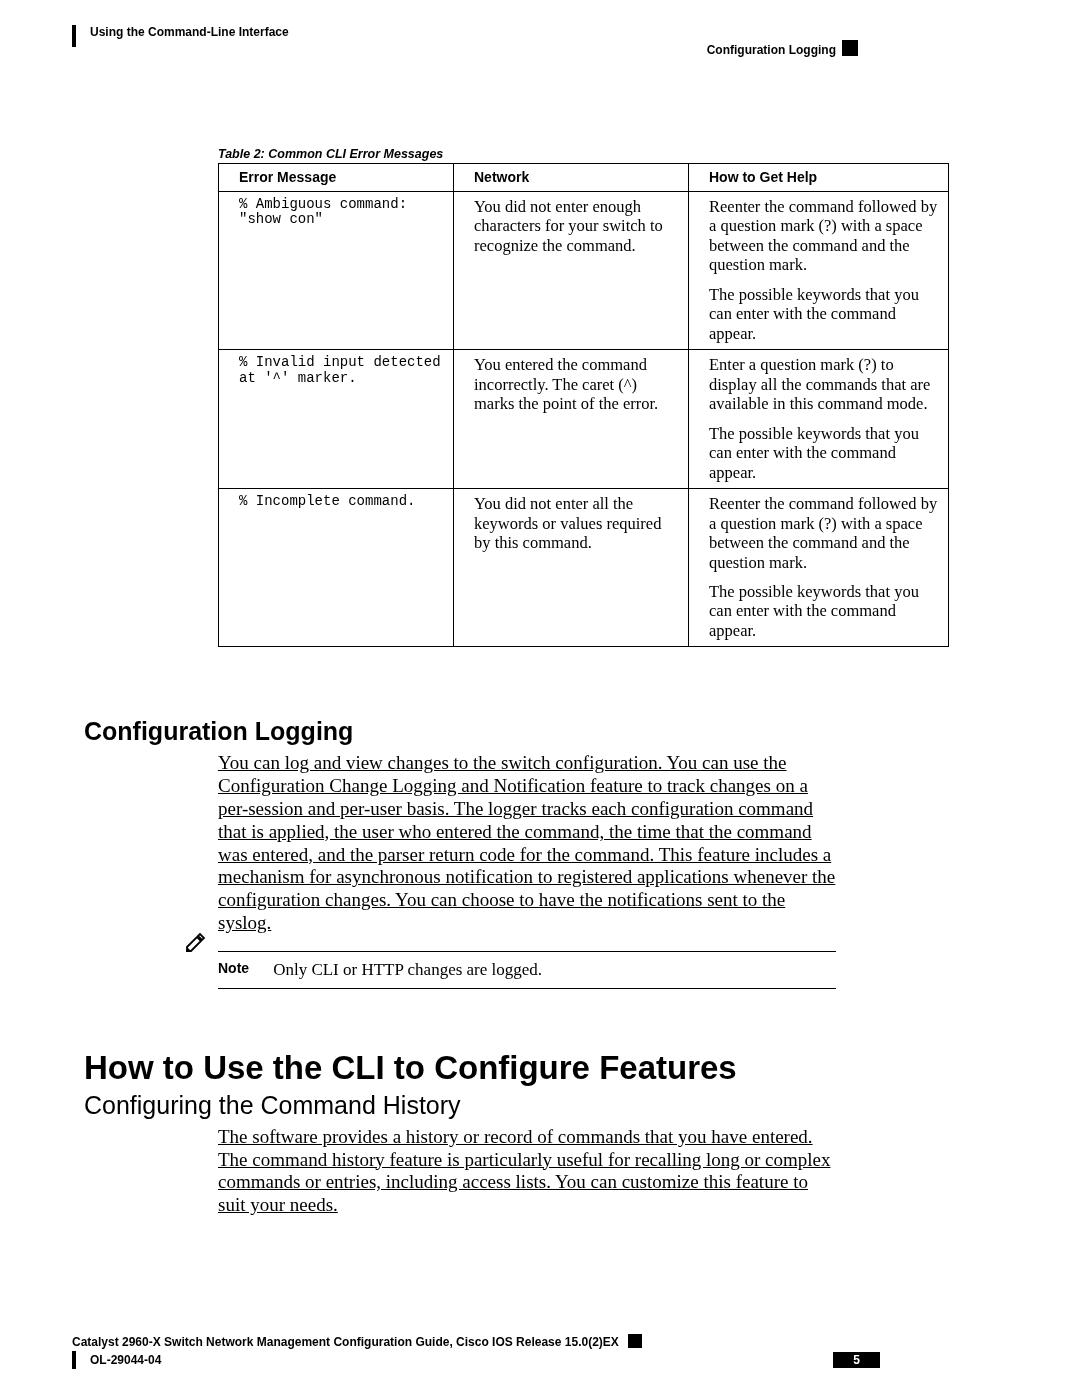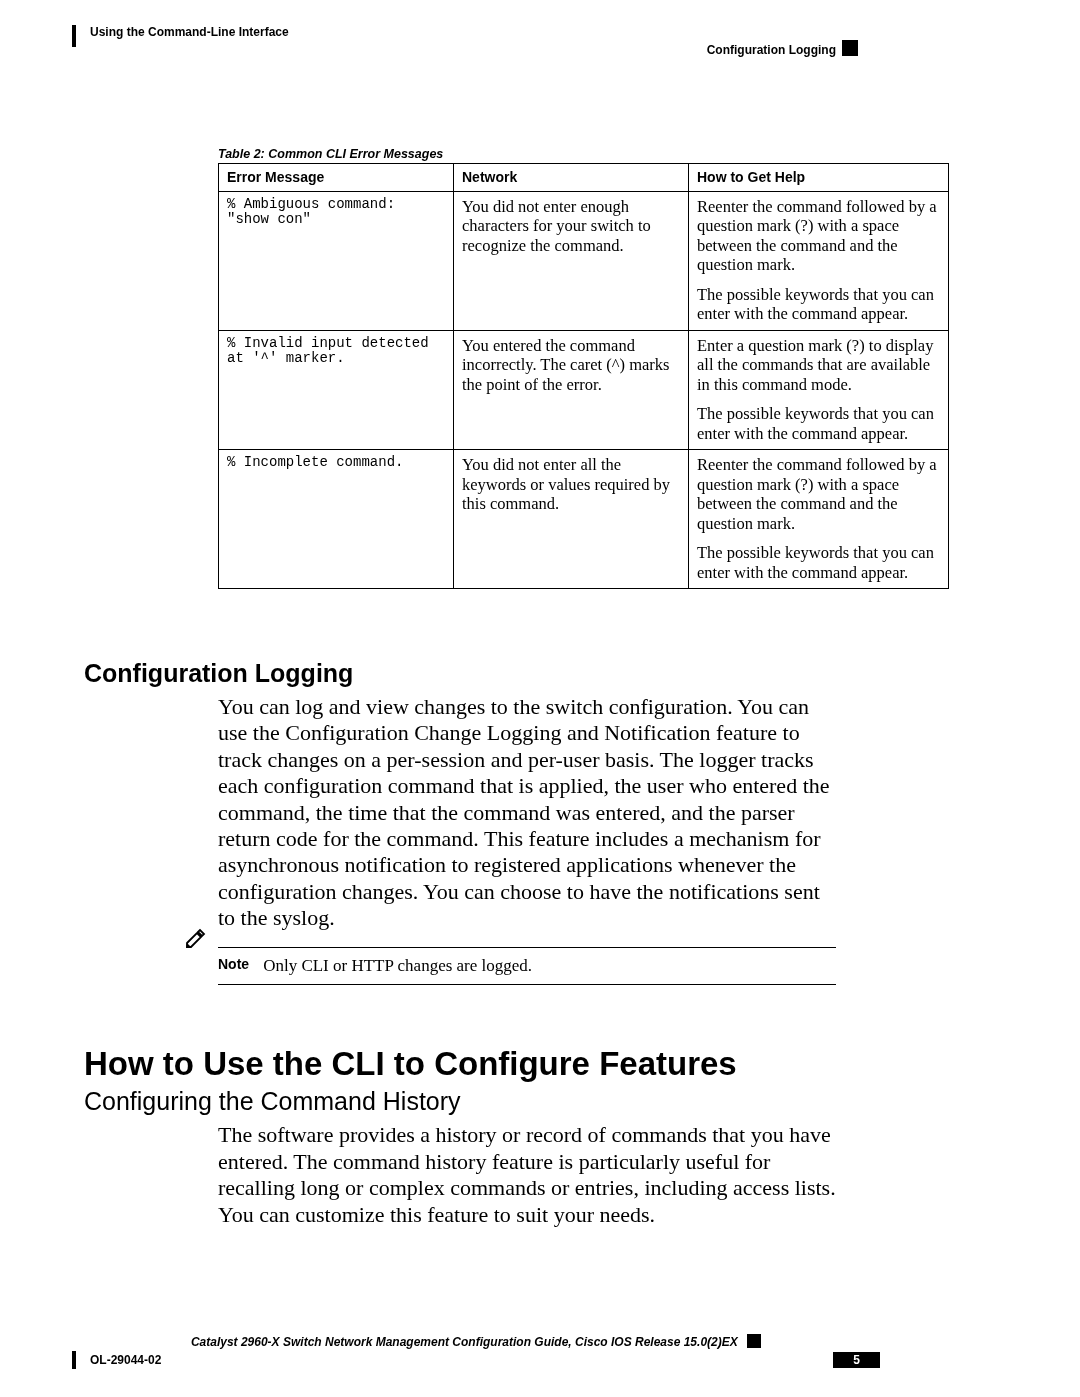--- a/index.html
+++ b/index.html
@@ -60,21 +60,21 @@
     margin: 0 0 2px 134px;
   }
   table.err {
     border-collapse: collapse;
     margin-left: 134px;
     width: 730px;
     table-layout: fixed;
   }
   table.err th, table.err td {
     border: 1px solid #000;
-    padding: 5px 8px 6px 8px;
+    padding: 5px 8px 6px 20px;
     vertical-align: top;
     text-align: left;
   }
   table.err th {
     font-family: Arial, Helvetica, sans-serif;
     font-size: 14px;
     font-weight: bold;
   }
   table.err td {
     font-size: 16.5px;
@@ -92,34 +92,35 @@
   }
   .help p:last-child { margin-bottom: 0; }
   h2.section {
     font-family: Arial, Helvetica, sans-serif;
     font-size: 25px;
     font-weight: bold;
     margin: 70px 0 6px 0;
   }
   .body-text {
     margin-left: 134px;
-    font-size: 22px;
+    font-size: 19px;
     line-height: 1.2;
+    text-decoration: underline;
   }
   .note-block {
     margin: 16px 0 0 134px;
     border-top: 1px solid #000;
     border-bottom: 1px solid #000;
     padding: 8px 0 8px 0;
     position: relative;
   }
   .note-row {
     display: flex;
     align-items: flex-start;
-    gap: 14px;
+    gap: 24px;
   }
   .note-label {
     font-family: Arial, Helvetica, sans-serif;
     font-size: 14px;
     font-weight: bold;
   }
   .pencil-icon {
     position: absolute;
     left: -34px;
     top: -22px;
@@ -142,22 +143,21 @@
     position: absolute;
     bottom: 28px;
     left: 0;
     right: 0;
     padding: 0 16px 0 72px;
     font-family: Arial, Helvetica, sans-serif;
     font-size: 12px;
     font-weight: bold;
   }
   .footer-line1 {
-    text-align: center;
-    font-style: italic;
+    text-align: left;
   }
   .footer-sq1 {
     display: inline-block;
     width: 14px;
     height: 14px;
     background: #000;
     vertical-align: -2px;
     margin-left: 6px;
   }
   .footer-line2 {
@@ -265,18 +265,18 @@
   <div class="body-text">The software provides a history or record of commands that you have entered. The command history feature is particularly useful for recalling long or complex commands or entries, including access lists. You can customize this feature to suit your needs.</div>
 
 </div>
 
 <div class="footer">
   <div class="footer-line1">
     <span>Catalyst 2960-X Switch Network Management Configuration Guide, Cisco IOS Release 15.0(2)EX</span>
     <span class="footer-sq1"></span>
   </div>
   <div class="footer-line2">
-    <div class="footer-left">OL-29044-02</div>
+    <div class="footer-left">OL-29044-04</div>
     <div class="footer-pg">5</div>
   </div>
 </div>
 
 </div>
 
 </body></html>

